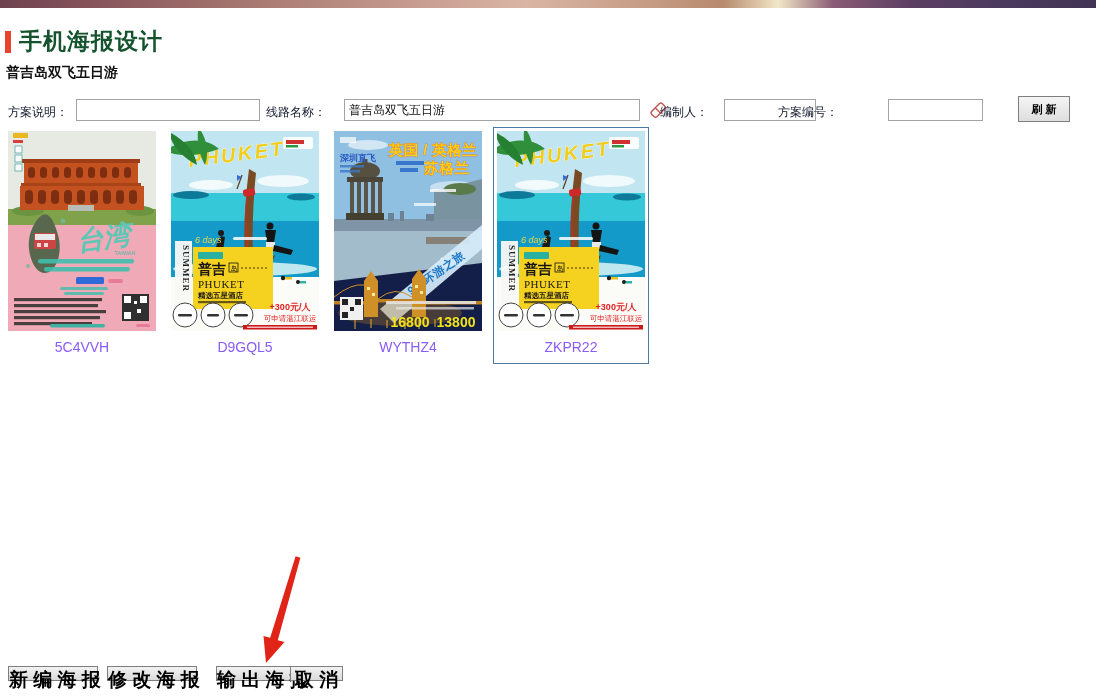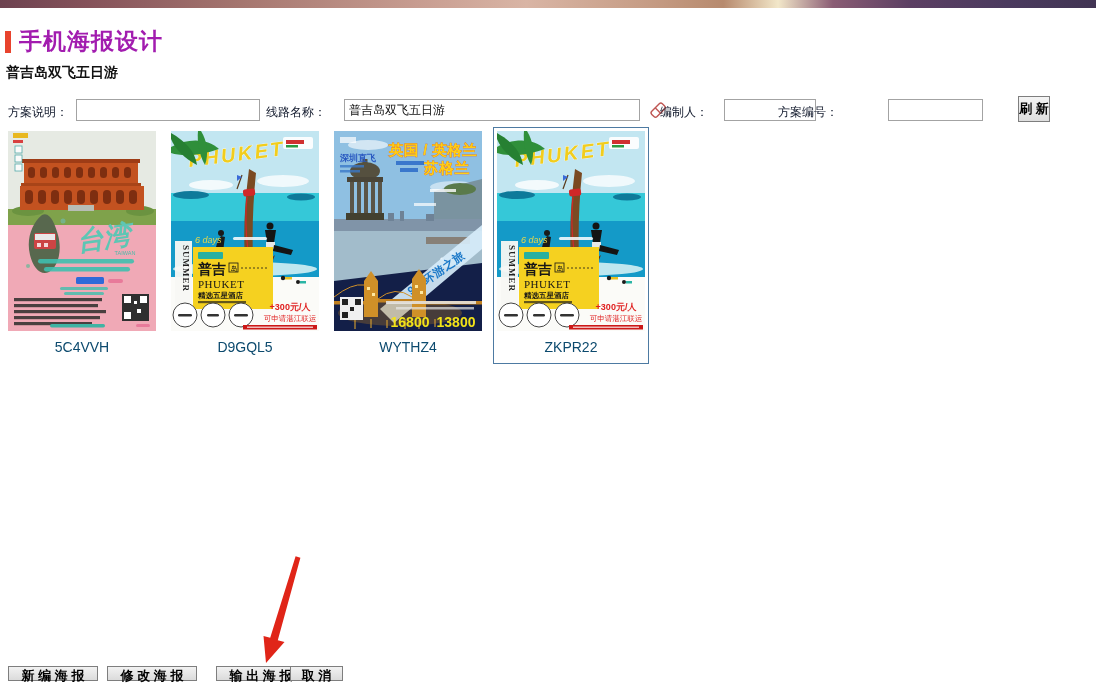--- a/index.html
+++ b/index.html
@@ -11,49 +11,49 @@
   
   .top-strip {
     position:absolute; left:0; top:0; width:1096px; height:8px;
     background:linear-gradient(90deg,#6d4250 0%,#85525a 8%,#a5766f 22%,#c79c90 38%,
       #d9b5a5 48%,#c49a82 60%,#b78a6e 66%,#f2e7c9 71%,#8a5c74 76%,
       #5c3f63 83%,#4a3a5e 92%,#413453 100%);
   }
   
   .hdr { position:absolute; left:5px; top:26px; display:flex; align-items:center; }
   .hdr-bar { width:6px; height:22px; background:#e8432d; margin-right:8px; }
-  .hdr-title { font-size:23px; font-weight:bold; color:#a21caf; letter-spacing:1px; }
+  .hdr-title { font-size:23px; font-weight:bold; color:#14532d; letter-spacing:1px; }
   .subtitle { position:absolute; left:6px; top:64px; font-size:14px; font-weight:bold; color:#111; }
   
   .flabel { position:absolute; top:104px; font-size:12px; color:#0f172a; }
   .finput {
     position:absolute; top:99px; height:22px; border:1px solid #a3a3a3;
     font-size:12px; padding:2px 4px; color:#111; background:#fff;
     font-family:"Liberation Sans", sans-serif;
   }
   .eraser { position:absolute; left:648px; top:100px; width:20px; height:20px; cursor:pointer; }
   .btn-refresh {
-    position:absolute; left:1018px; top:96px; width:32px; height:26px;
+    position:absolute; left:1018px; top:96px; width:52px; height:26px;
     background:linear-gradient(#f4f4f4,#dedede); border:1px solid #7e7e7e;
-    font-size:13px; font-weight:bold; color:#000; cursor:pointer;
+    font-size:11px; font-weight:bold; color:#000; cursor:pointer;
     font-family:"Liberation Sans", sans-serif;
   }
   
   .card {
     position:absolute; top:127px; width:156px; border:1px solid transparent;
     padding:3px 3px 8px 3px; cursor:pointer;
   }
   .card.selected { border-color:#4d7aa2; }
   .card svg { display:block; }
-  .card-code { margin-top:8px; text-align:center; font-size:14px; color:#0c4a6e; }
+  .card-code { margin-top:8px; text-align:center; font-size:14px; color:#8b5cf6; }
   
   .action-btn {
     position:absolute; top:666px; height:15px;
     background:linear-gradient(#f2f2f2,#dbdbdb); border:1px solid #7e7e7e;
-    font-size:13px; font-weight:bold; color:#000; cursor:pointer;
+    font-size:19px; font-weight:bold; color:#000; cursor:pointer;
     font-family:"Liberation Sans", sans-serif; white-space:nowrap;
   }
   .arrow-ann { position:absolute; left:250px; top:550px; pointer-events:none; }
   .serif { font-family:"Liberation Serif", serif; }
 </style>
 </head>
 <body>
 
 <div class="screen">
 

